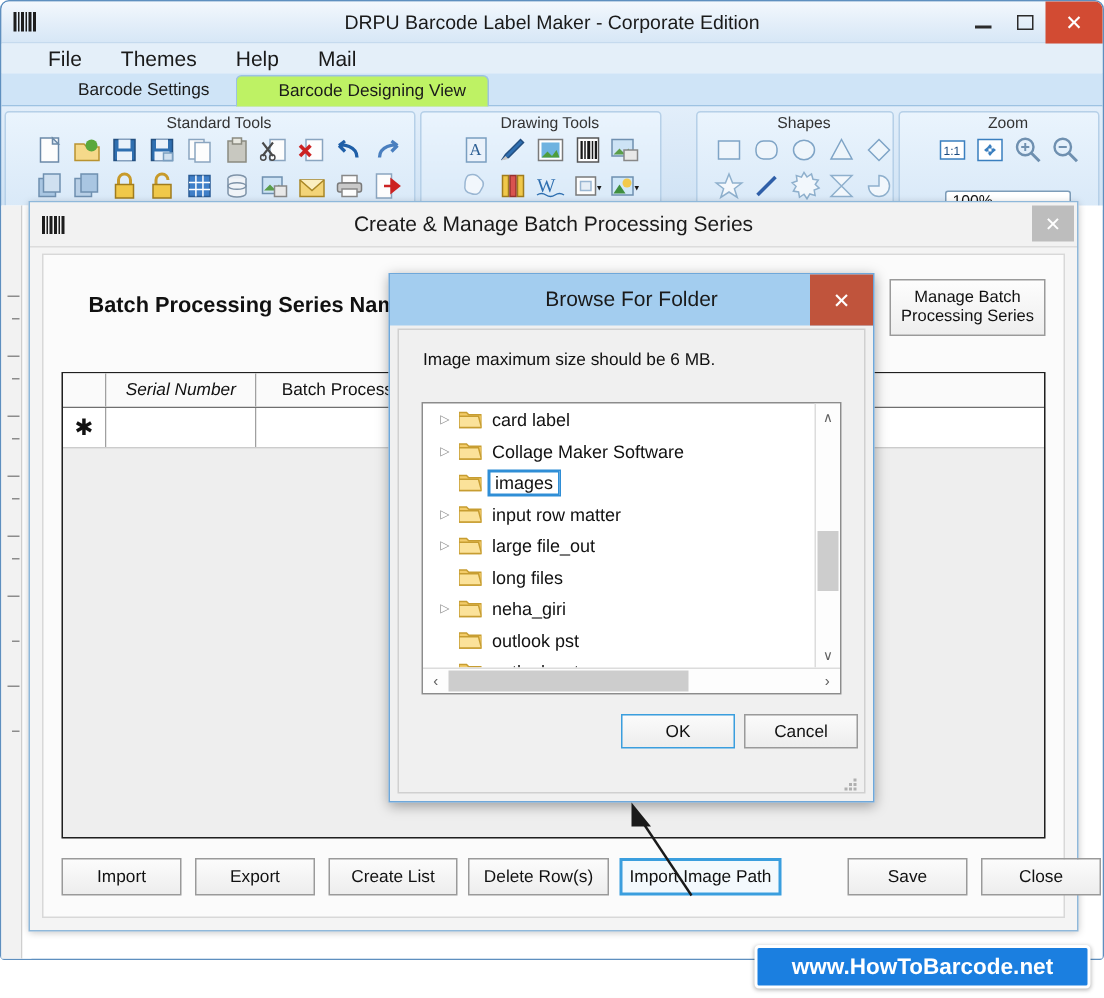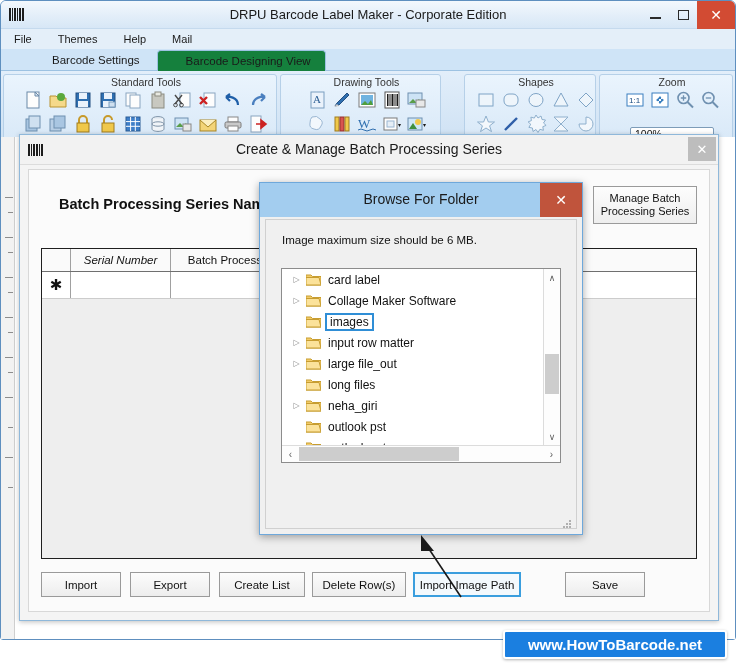--- a/index.html
+++ b/index.html
@@ -44,37 +44,37 @@
   }
   .win-btn.close {
     width: 38px; background:#d24b33; color:#fff; border-radius: 0 5px 0 0;
     font-size: 14px;
   }
   .win-btn .glyph-min { display:block; width:11px; height:2px; background:#2b2b2b; margin-top:6px;}
   .win-btn .glyph-max { display:block; width:11px; height:10px; border:1.5px solid #2b2b2b; }
 
   
   #menu-bar {
-    height: 20px; display:flex; align-items:center; padding-left: 10px; gap: 20px;
-    background: #e4eff9; font-size: 11px; color:#1a1a1a;
+    height: 20px; display:flex; align-items:center; padding-left: 28px; gap: 20px;
+    background: #e4eff9; font-size: 14px; color:#1a1a1a;
   }
   #menu-bar .menu-item { padding: 1px 3px; cursor: default; }
 
   
   #tab-strip {
     height: 22px; background: #cfe4f7; display:flex; align-items:flex-end;
     padding-left: 36px; border-bottom: 1px solid #9dc2e2;
   }
   .tab {
     height: 21px; line-height: 21px; padding: 0 14px; font-size: 11.5px;
     color:#1a1a1a; border-radius: 4px 4px 0 0; margin-right: 2px;
     border: 1px solid transparent; border-bottom:none;
   }
   .tab.active {
-    background: #15803d; border-color:#9dc2e2; position:relative; top:1px;padding-left:28px;
+    background: #bef264; border-color:#9dc2e2; position:relative; top:1px;padding-left:28px;
   }
 
   
   #ribbon {
     height: 70px; background: linear-gradient(#e2eefa, #cfe2f4);
     display:flex; padding: 3px 2px 0 2px; gap: 3px;
     border-bottom: 1px solid #a8c6e2;
   }
   .ribbon-group {
     border: 1px solid #b6d0e8; border-radius: 3px;
@@ -712,20 +712,21 @@
         <div id="grid-filler"></div>
       </div>
 
       <div id="btn-bar">
         <div class="btn" style="left:0px;   width:80px;">Import</div>
         <div class="btn" style="left:89px;  width:80px;">Export</div>
         <div class="btn" style="left:178px; width:86px;">Create List</div>
         <div class="btn" style="left:271px; width:94px;">Delete Row(s)</div>
         <div class="btn focus" style="left:372px; width:108px;">Import Image Path</div>
         <div class="btn" style="left:524px; width:80px;">Save</div>
+        <div class="btn" style="left:613px; width:80px;">Close</div>
       </div>
 
     </div>
   </div>
 
   <div id="browse-dialog">
     <div id="browse-titlebar">
       <div class="b-title">Browse For Folder</div>
       <div id="browse-close">✕</div>
     </div>
@@ -823,20 +824,24 @@
 
         <div id="tree-hscroll">
           <div class="arr">‹</div>
           <div class="htrack">
             <div class="hthumb"></div>
           </div>
           <div class="arr">›</div>
         </div>
       </div>
 
+      <div id="browse-buttons">
+        <div class="b-btn primary" style="left:148px;">OK</div>
+        <div class="b-btn" style="left:230px;">Cancel</div>
+      </div>
 
       <div id="browse-grip">
         <svg width="10" height="10">
             <g fill="#b0b0b0">
               <rect x="7" y="1" width="2" height="2"></rect>
               <rect x="4" y="4" width="2" height="2"></rect>
               <rect x="7" y="4" width="2" height="2"></rect>
               <rect x="1" y="7" width="2" height="2"></rect>
               <rect x="4" y="7" width="2" height="2"></rect>
               <rect x="7" y="7" width="2" height="2"></rect>

